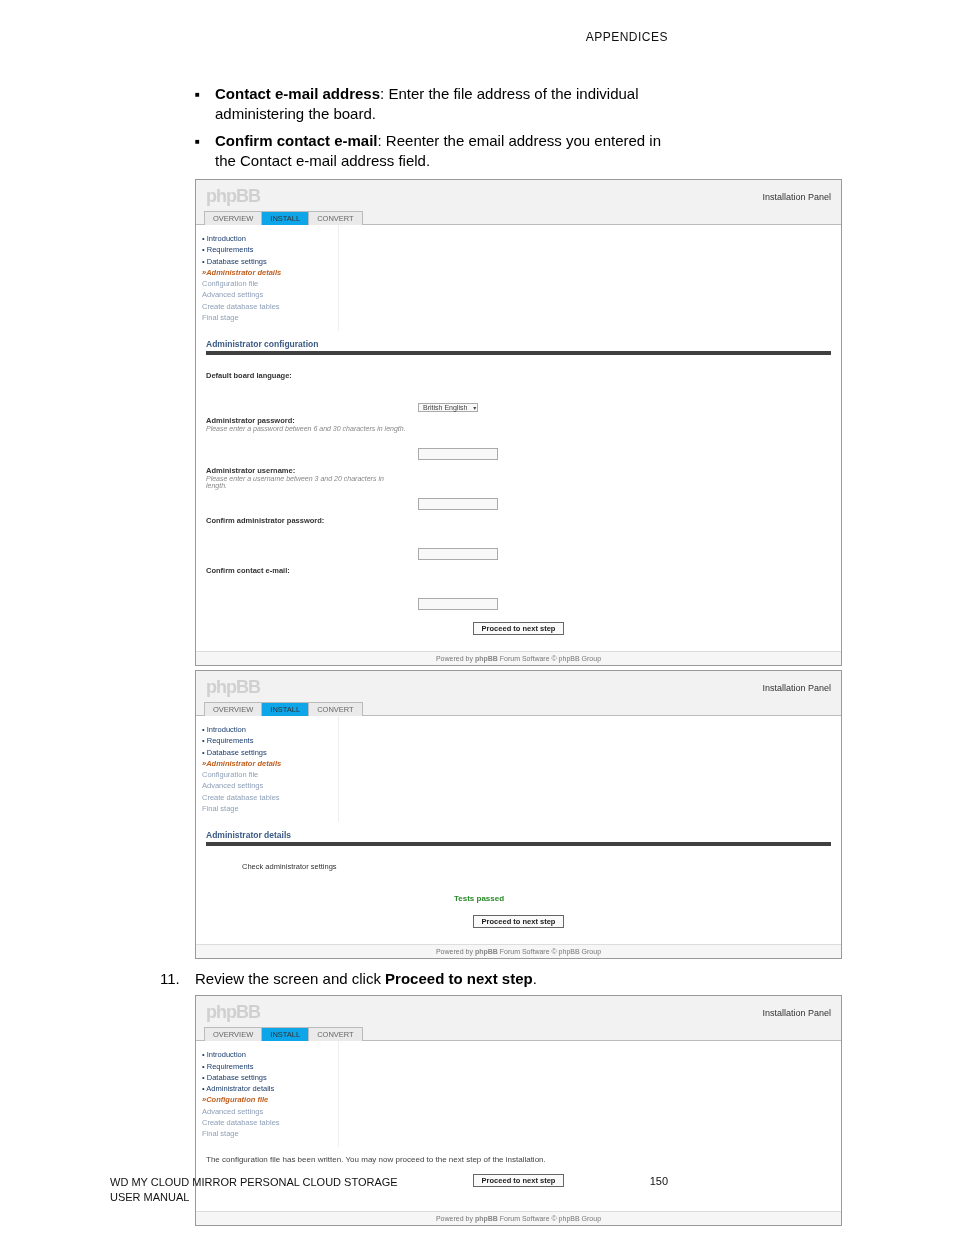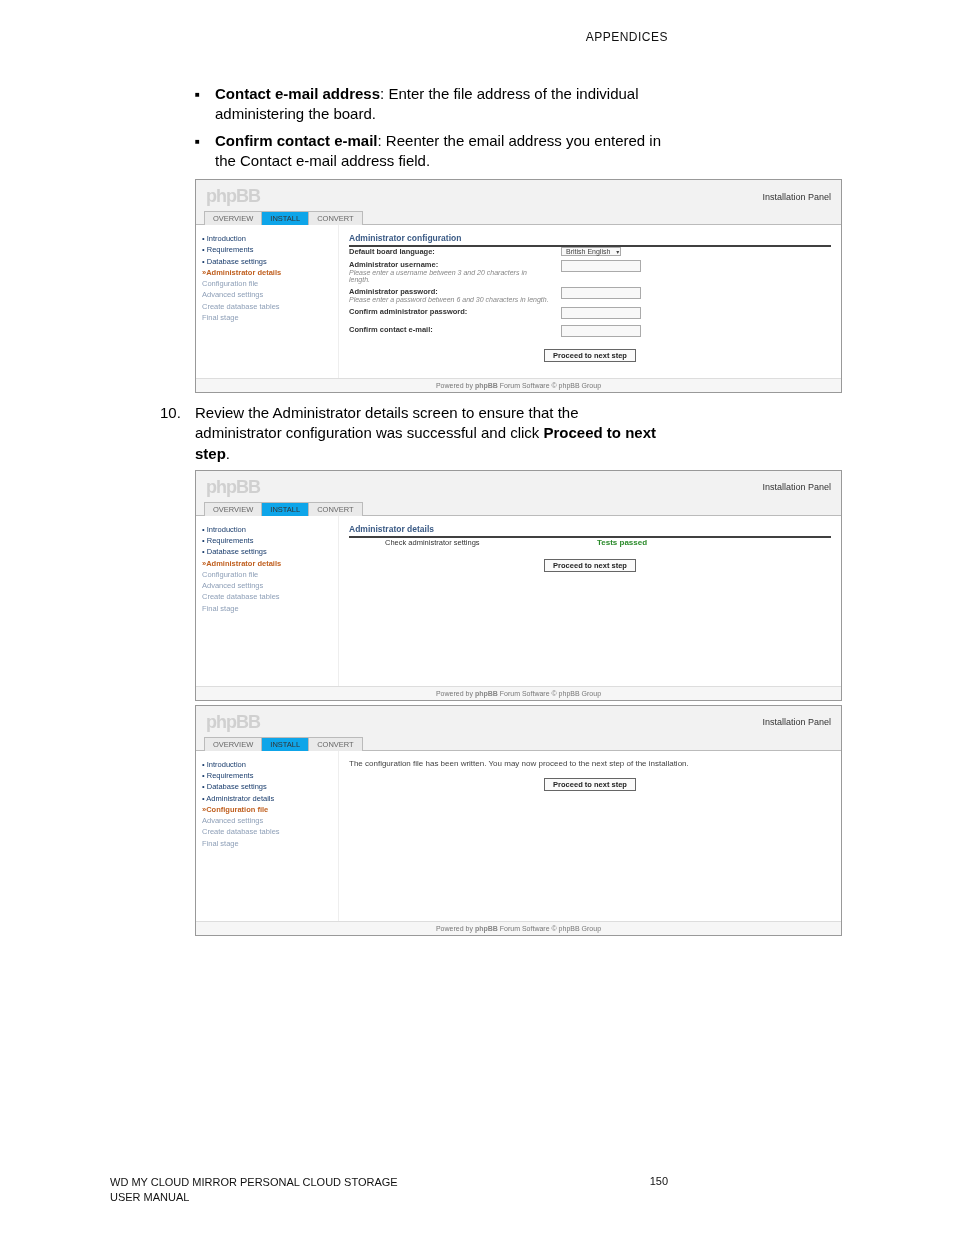--- a/index.html
+++ b/index.html
@@ -92,45 +92,46 @@
   }
   .tab.active { background: #0ea5e9; color: #333; }
   .tab-underline {
     border-bottom: 1px solid #bbb;
     margin-top: -1px;
   }
   .panel-body {
     display: flex;
     background: #fff;
     min-height: 130px;
+    flex-direction: column;
   }
   .sidebar {
     width: 130px;
     padding: 8px 6px;
     font-size: 7.5px;
     line-height: 1.5;
     color: #7a8aa0;
     border-right: 1px solid #eee;
   }
   .sidebar .done { color: #1a3d6d; }
-  .sidebar .current { color: #c06020; font-weight: bold; }
+  .sidebar .current { color: #c06020; font-weight: bold; font-style: italic; }
   .sidebar .pending { color: #8fa0b8; }
   .content {
     flex: 1;
     padding: 8px 10px;
     font-size: 7.5px;
     color: #444;
   }
   .section-head {
     color: #3a5a85;
     font-size: 8.5px;
     font-weight: bold;
-    border-bottom: 2px solid #404040;
+    border-bottom: 4px solid #404040;
     padding-bottom: 2px;
-    margin-bottom: 0;
+    margin-bottom: 16px;
   }
   .form-row {
     display: flex;
     align-items: flex-start;
     margin-bottom: 4px;
   }
   .form-label {
     width: 200px;
     font-weight: bold;
     color: #333;
@@ -138,20 +139,21 @@
   .form-hint {
     display: block;
     font-style: italic;
     font-weight: normal;
     color: #888;
     font-size: 7px;
   }
   .form-field {
     flex: 1;
     padding-left: 12px;
+    margin-top: 32px;
   }
   .fake-input {
     width: 78px;
     height: 10px;
     border: 1px solid #aaa;
     background: #f8f8f8;
     display: inline-block;
   }
   .fake-select {
     display: inline-block;
@@ -256,54 +258,48 @@
         <div class="pending">Final stage</div>
       </div>
       <div class="content">
         <div class="section-head">Administrator configuration</div>
         <div class="form-row">
           <div class="form-label">Default board language:</div>
           <div class="form-field"><span class="fake-select">British English</span></div>
         </div>
         <div class="form-row">
           <div class="form-label">
+            <span>Administrator password:</span>
+            <span class="form-hint">Please enter a password between 6 and 30 characters in length.</span>
+          </div>
+          <div class="form-field"><span class="fake-input"></span></div>
+        </div>
+        <div class="form-row">
+          <div class="form-label">
             <span>Administrator username:</span>
             <span class="form-hint">Please enter a username between 3 and 20 characters in length.</span>
           </div>
           <div class="form-field"><span class="fake-input"></span></div>
         </div>
         <div class="form-row">
-          <div class="form-label">
-            <span>Administrator password:</span>
-            <span class="form-hint">Please enter a password between 6 and 30 characters in length.</span>
-          </div>
-          <div class="form-field"><span class="fake-input"></span></div>
-        </div>
-        <div class="form-row">
           <div class="form-label">Confirm administrator password:</div>
           <div class="form-field"><span class="fake-input"></span></div>
         </div>
         <div class="form-row">
           <div class="form-label">Confirm contact e-mail:</div>
           <div class="form-field"><span class="fake-input"></span></div>
         </div>
         <div class="proceed-row"><span class="fake-button">Proceed to next step</span></div>
       </div>
     </div>
     <div class="panel-foot">
       <span>Powered by </span><span class="pb">phpBB</span><span> Forum Software © phpBB Group</span>
     </div>
   </div>
 
-  <div class="step-row">
-    <div class="step-num">10.</div>
-    <div class="step-text">
-      <span>Review the Administrator details screen to ensure that the administrator configuration was successful and click </span><span class="bold">Proceed to next step</span><span>.</span>
-    </div>
-  </div>
 
   <div class="panel-wrap tall">
     <div class="panel-head">
       <div class="logo">phpBB</div>
       <div class="panel-title">Installation Panel</div>
     </div>
     <div class="tabrow">
       <span class="tab">OVERVIEW</span><span class="tab active">INSTALL</span><span class="tab">CONVERT</span>
     </div>
     <div class="tab-underline"></div>
@@ -325,20 +321,26 @@
           <div class="form-field"><span class="tests-passed">Tests passed</span></div>
         </div>
         <div class="proceed-row" style="text-align:center;margin-top:6px;"><span class="fake-button">Proceed to next step</span></div>
       </div>
     </div>
     <div class="panel-foot">
       <span>Powered by </span><span class="pb">phpBB</span><span> Forum Software © phpBB Group</span>
     </div>
   </div>
 
+  <div class="step-row">
+    <div class="step-num">11.</div>
+    <div class="step-text">
+      <span>Review the screen and click </span><span class="bold">Proceed to next step</span><span>.</span>
+    </div>
+  </div>
 
   <div class="panel-wrap tall">
     <div class="panel-head">
       <div class="logo">phpBB</div>
       <div class="panel-title">Installation Panel</div>
     </div>
     <div class="tabrow">
       <span class="tab">OVERVIEW</span><span class="tab active">INSTALL</span><span class="tab">CONVERT</span>
     </div>
     <div class="tab-underline"></div>

